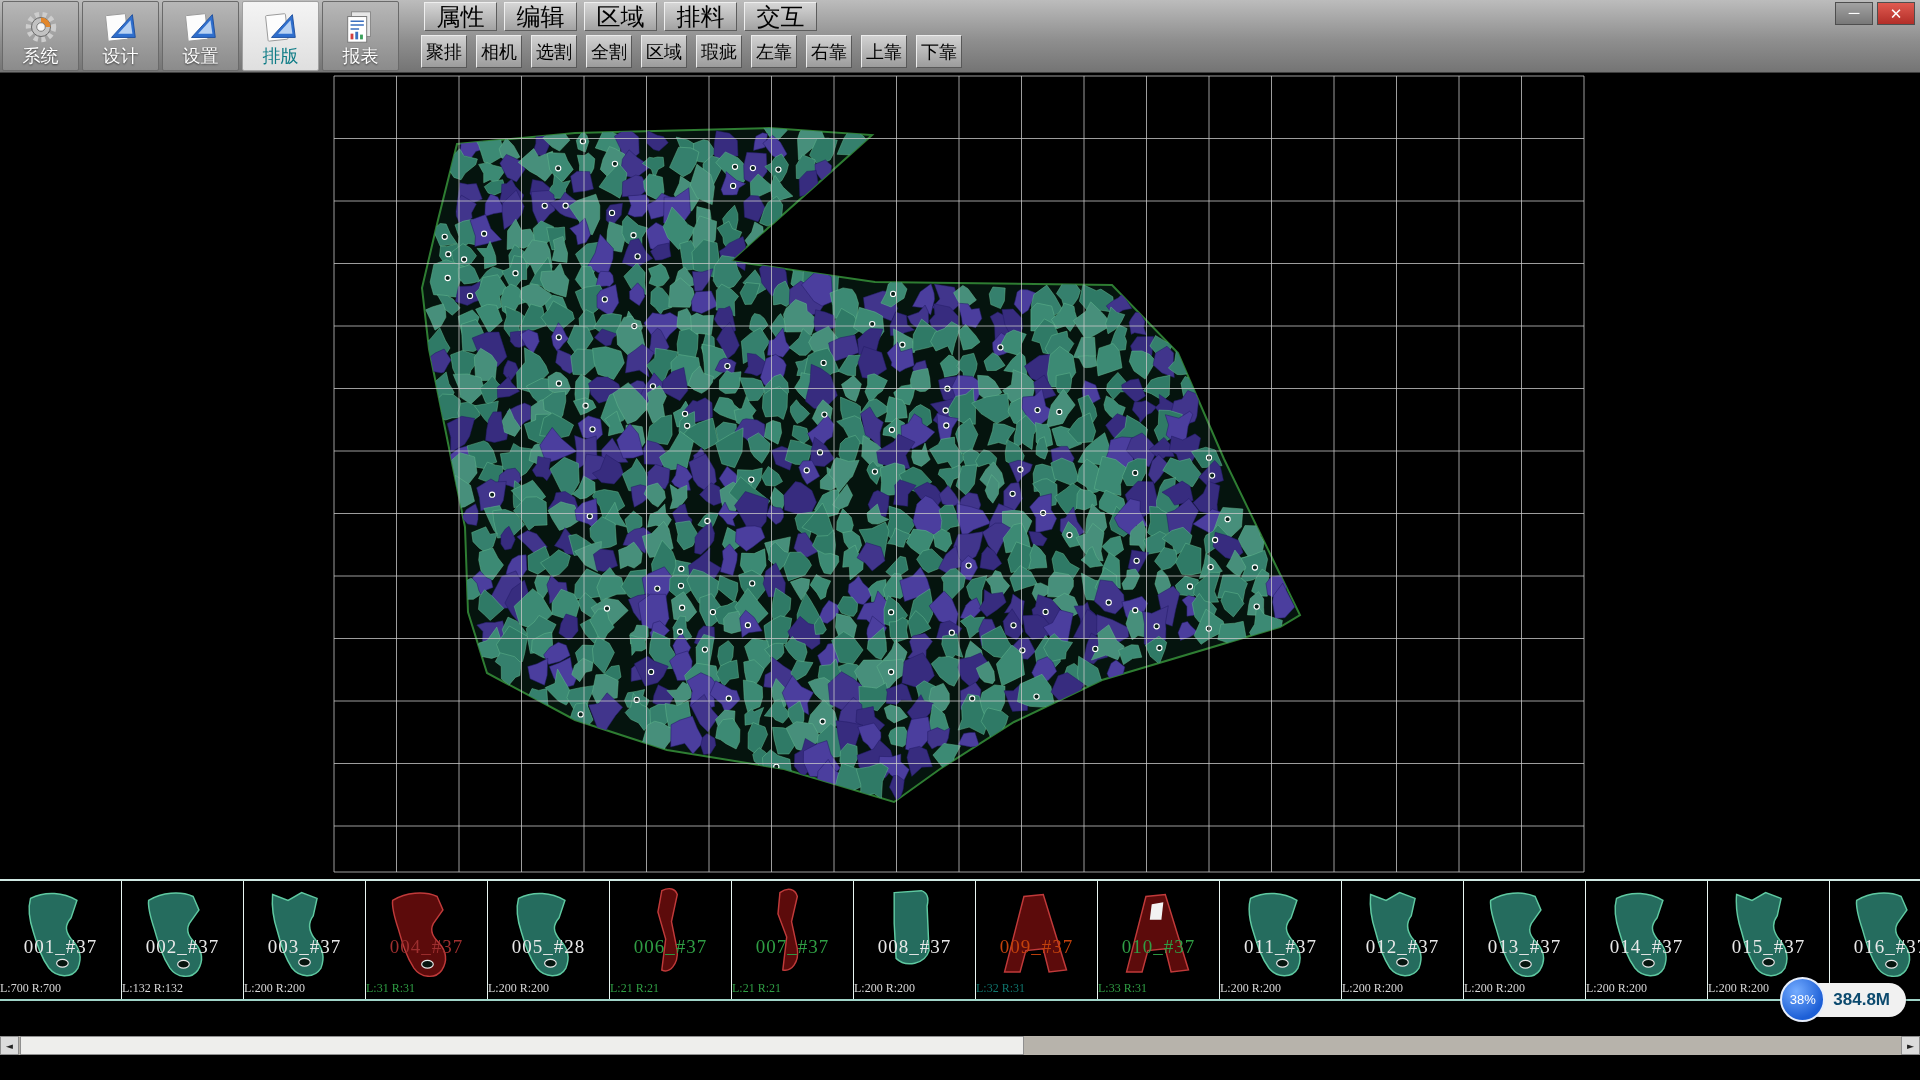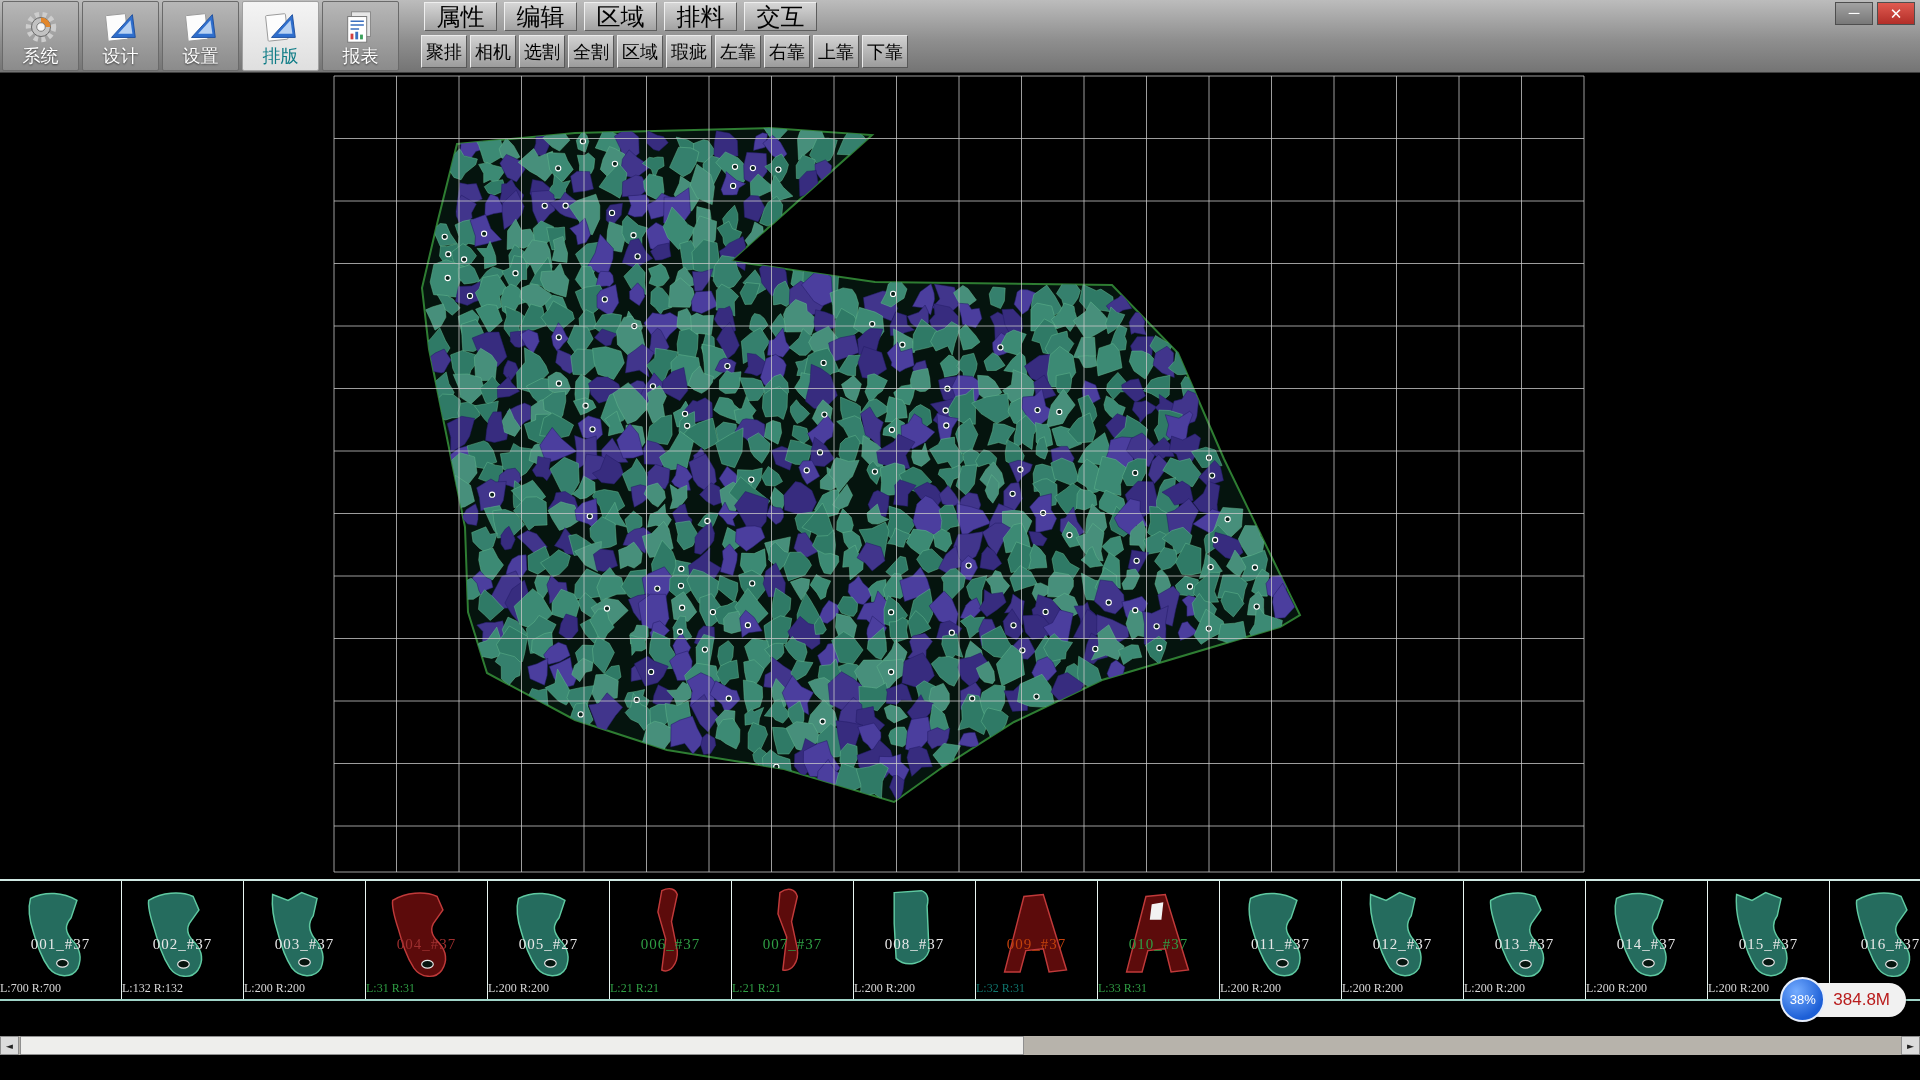--- a/index.html
+++ b/index.html
@@ -14,49 +14,49 @@
     background:linear-gradient(#b7b7b7,#8b8b8b);border:1px solid #6a6a6a;border-radius:2px;cursor:pointer;}
   .bigbtn.selected{background:linear-gradient(#f4f4f4,#dfdfdf);border-color:#a0a0a0;}
   .bigbtn .bicon{width:38px;height:38px;}
   .bigbtn .bicon svg{width:38px;height:38px;}
   .bigbtn .lbl{font-size:18px;color:#ffffff;text-shadow:0 1px 2px rgba(0,0,0,.6);line-height:1;}
   .bigbtn.selected .lbl{color:#0e7c86;text-shadow:none;}
 
   .menus{position:absolute;left:424px;top:2px;display:flex;gap:7px;}
   .menubtn{width:73px;height:29px;display:flex;align-items:center;justify-content:center;font-size:24px;color:#000;
     background:linear-gradient(#d6d6d6,#a2a2a2);border:1px solid;border-color:#efefef #5c5c5c #5c5c5c #efefef;cursor:pointer;}
-  .tools2{position:absolute;left:421px;top:35px;display:flex;gap:3px;}
+  .tools2{position:absolute;left:421px;top:35px;display:flex;gap:9px;}
   .toolbtn{width:46px;height:33px;display:flex;align-items:center;justify-content:center;font-size:18px;color:#000;
     background:linear-gradient(#d2d2d2,#9c9c9c);border:1px solid;border-color:#ececec #585858 #585858 #ececec;cursor:pointer;}
 
   .winbtns{position:absolute;right:5px;top:2px;display:flex;gap:4px;}
   .winbtn{width:38px;height:23px;display:flex;align-items:center;justify-content:center;font-size:15px;color:#fff;
     background:linear-gradient(#a2a2a2,#787878);border:1px solid #4e4e4e;cursor:pointer;}
   .winbtn.close{background:linear-gradient(#e05a50,#b22e28);}
 
   
   .canvas{position:absolute;left:0;top:73px;width:1920px;height:806px;background:#000;}
   .canvas svg{display:block;}
 
   
   .strip{position:absolute;left:0;top:879px;width:1920px;height:122px;background:#000;
     border-top:2px solid #cfe8e2;border-bottom:2px solid #9fd4c8;display:flex;overflow:hidden;}
   .cell{position:relative;flex:0 0 122px;height:100%;border-right:1px solid #e9f6f2;cursor:pointer;background:#000;}
   .cell svg{position:absolute;left:0;top:0;width:100%;height:100%;}
-  .pname{position:absolute;left:0;right:0;top:55px;text-align:center;font-size:15px;letter-spacing:1px;}
+  .pname{position:absolute;left:0;right:0;top:55px;text-align:center;font-size:19px;letter-spacing:1px;}
   .plr{position:absolute;left:0;right:0;bottom:3px;text-align:left;font-size:12px;white-space:nowrap;}
 
   
   .badge{position:absolute;right:14px;top:977px;display:flex;align-items:center;z-index:6;}
   .badge-circle{width:45px;height:45px;border-radius:50%;z-index:2;
     background:radial-gradient(circle at 35% 30%,#74acff,#1d5fd6 70%);
     border:2px solid #e7eefb;color:#fff;font-size:13px;display:flex;align-items:center;justify-content:center;
     font-family:"Liberation Sans",sans-serif;}
   .badge-pill{height:34px;margin-left:-22px;background:#f1f1f1;border-radius:17px;padding:0 16px 0 30px;
-    display:flex;align-items:center;font-size:17px;font-weight:normal;color:#b91c1c;
+    display:flex;align-items:center;font-size:17px;font-weight:bold;color:#0c4a6e;
     font-family:"Liberation Sans",sans-serif;box-shadow:0 1px 3px rgba(0,0,0,.5);}
 
   
   .scroll{position:absolute;left:0;top:1036px;width:1920px;height:19px;background:#b7b3ab;}
   .sarrow{position:absolute;top:0;width:19px;height:19px;background:#dcdcdc;border:1px solid #8f8f8f;
     display:flex;align-items:center;justify-content:center;font-size:9px;color:#222;cursor:pointer;
     font-family:"DejaVu Sans",sans-serif;}
   .sarrow.left{left:0;} .sarrow.right{right:0;}
   .sthumb{position:absolute;left:20px;top:0;width:1004px;height:19px;background:#eeeeec;
     border:1px solid #8f8f8f;cursor:grab;}
@@ -1021,21 +1021,21 @@
           <ellipse cx="62" cy="86" rx="6" ry="4" fill="#06140f" stroke="#e8e8e8" stroke-width="1.2"></ellipse>
         </svg>
         <span class="pname" style="color: rgb(158, 47, 47);">004_#37</span>
         <span class="plr" style="color: rgb(47, 158, 68);">L:31 R:31</span>
       </div>
       <div class="cell">
         <svg viewBox="0 0 122 122" preserveAspectRatio="xMidYMid meet">
           <path d="M30,18 C46,10 64,12 78,20 L72,38 C65,46 66,52 72,60 C80,68 84,78 79,90 C73,101 57,100 49,90 C41,79 37,66 33,53 C29,41 27,29 30,18 Z" fill="#256c5e" stroke="#5fc9a1" stroke-width="1.5"></path>
           <ellipse cx="63" cy="85" rx="6" ry="4" fill="#06140f" stroke="#e8e8e8" stroke-width="1.2"></ellipse>
         </svg>
-        <span class="pname" style="color: rgb(232, 232, 232);">005_#27</span>
+        <span class="pname" style="color: rgb(232, 232, 232);">005_#28</span>
         <span class="plr" style="color: rgb(216, 216, 216);">L:200 R:200</span>
       </div>
       <div class="cell">
         <svg viewBox="0 0 122 122" preserveAspectRatio="xMidYMid meet">
           <path d="M52,10 C60,6 66,8 68,14 L62,42 L68,72 C69,86 60,96 52,92 L56,60 L48,32 Z" fill="#5c0b0b" stroke="#c03a3a" stroke-width="1.5"></path>
         </svg>
         <span class="pname" style="color: rgb(47, 158, 68);">006_#37</span>
         <span class="plr" style="color: rgb(47, 158, 68);">L:21 R:21</span>
       </div>
       <div class="cell">

